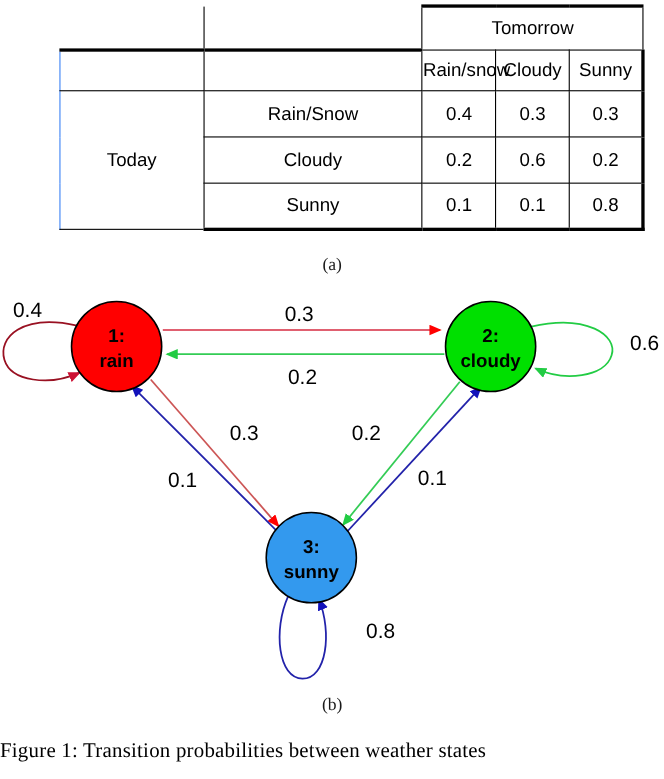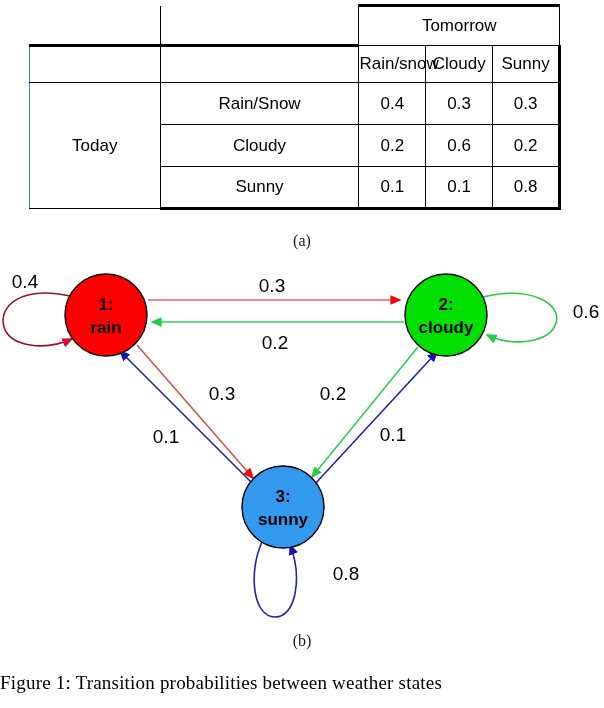--- a/index.html
+++ b/index.html
@@ -11,21 +11,21 @@
     width: 604px;
     height: 708px;
     position: relative;
     font-family: "Liberation Sans", sans-serif;
     overflow: hidden;
   }
 
   
   #matrix-table {
     position: absolute;
-    left: 29px;
+    left: 54px;
     top: 4px;
     width: 532px;
     border-collapse: collapse;
     table-layout: fixed;
     background: #fff;
   }
   #matrix-table td {
     border: 1px solid #000;
     text-align: center;
     vertical-align: middle;

